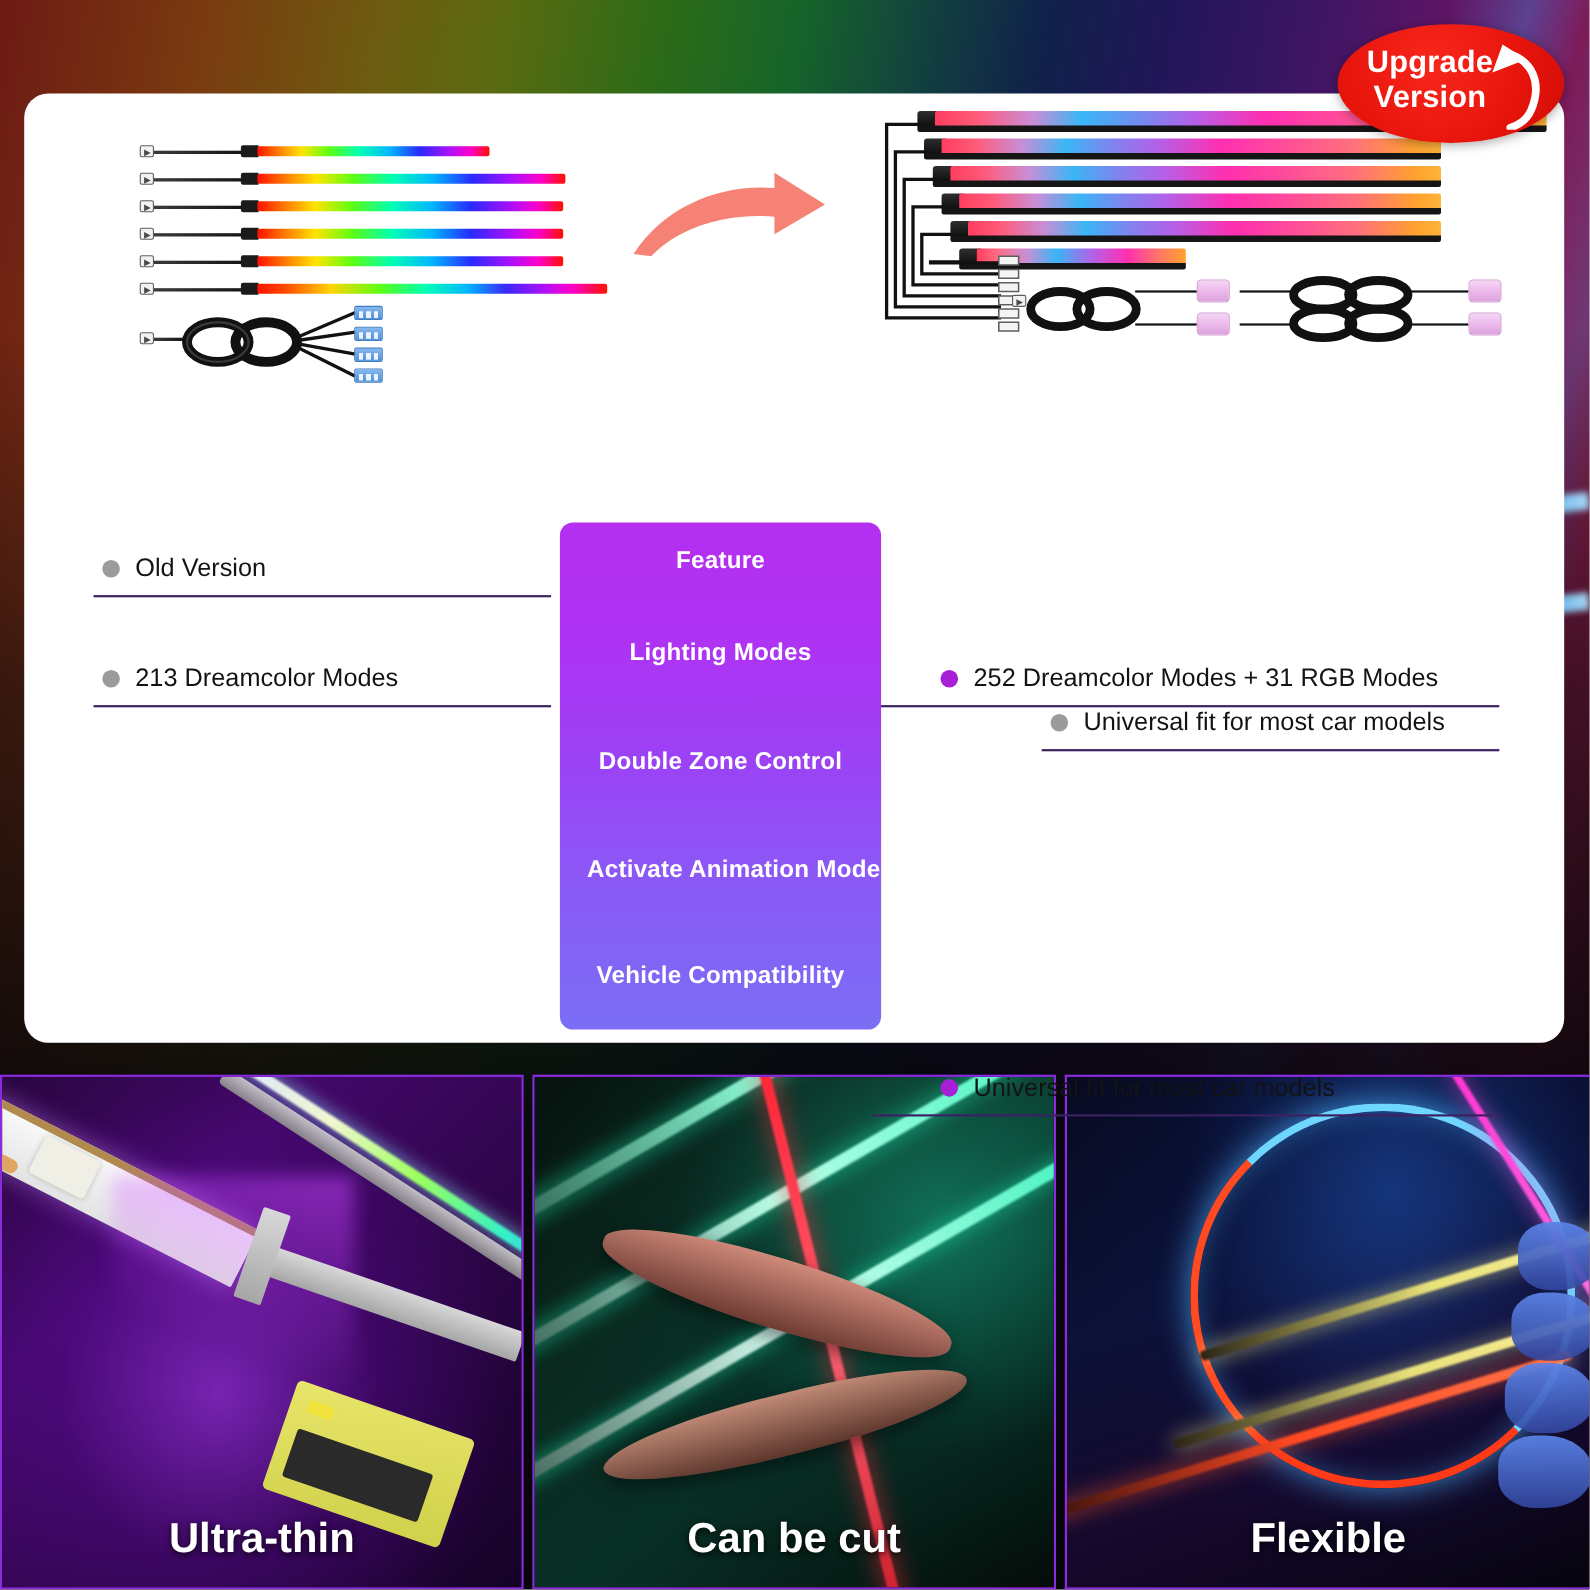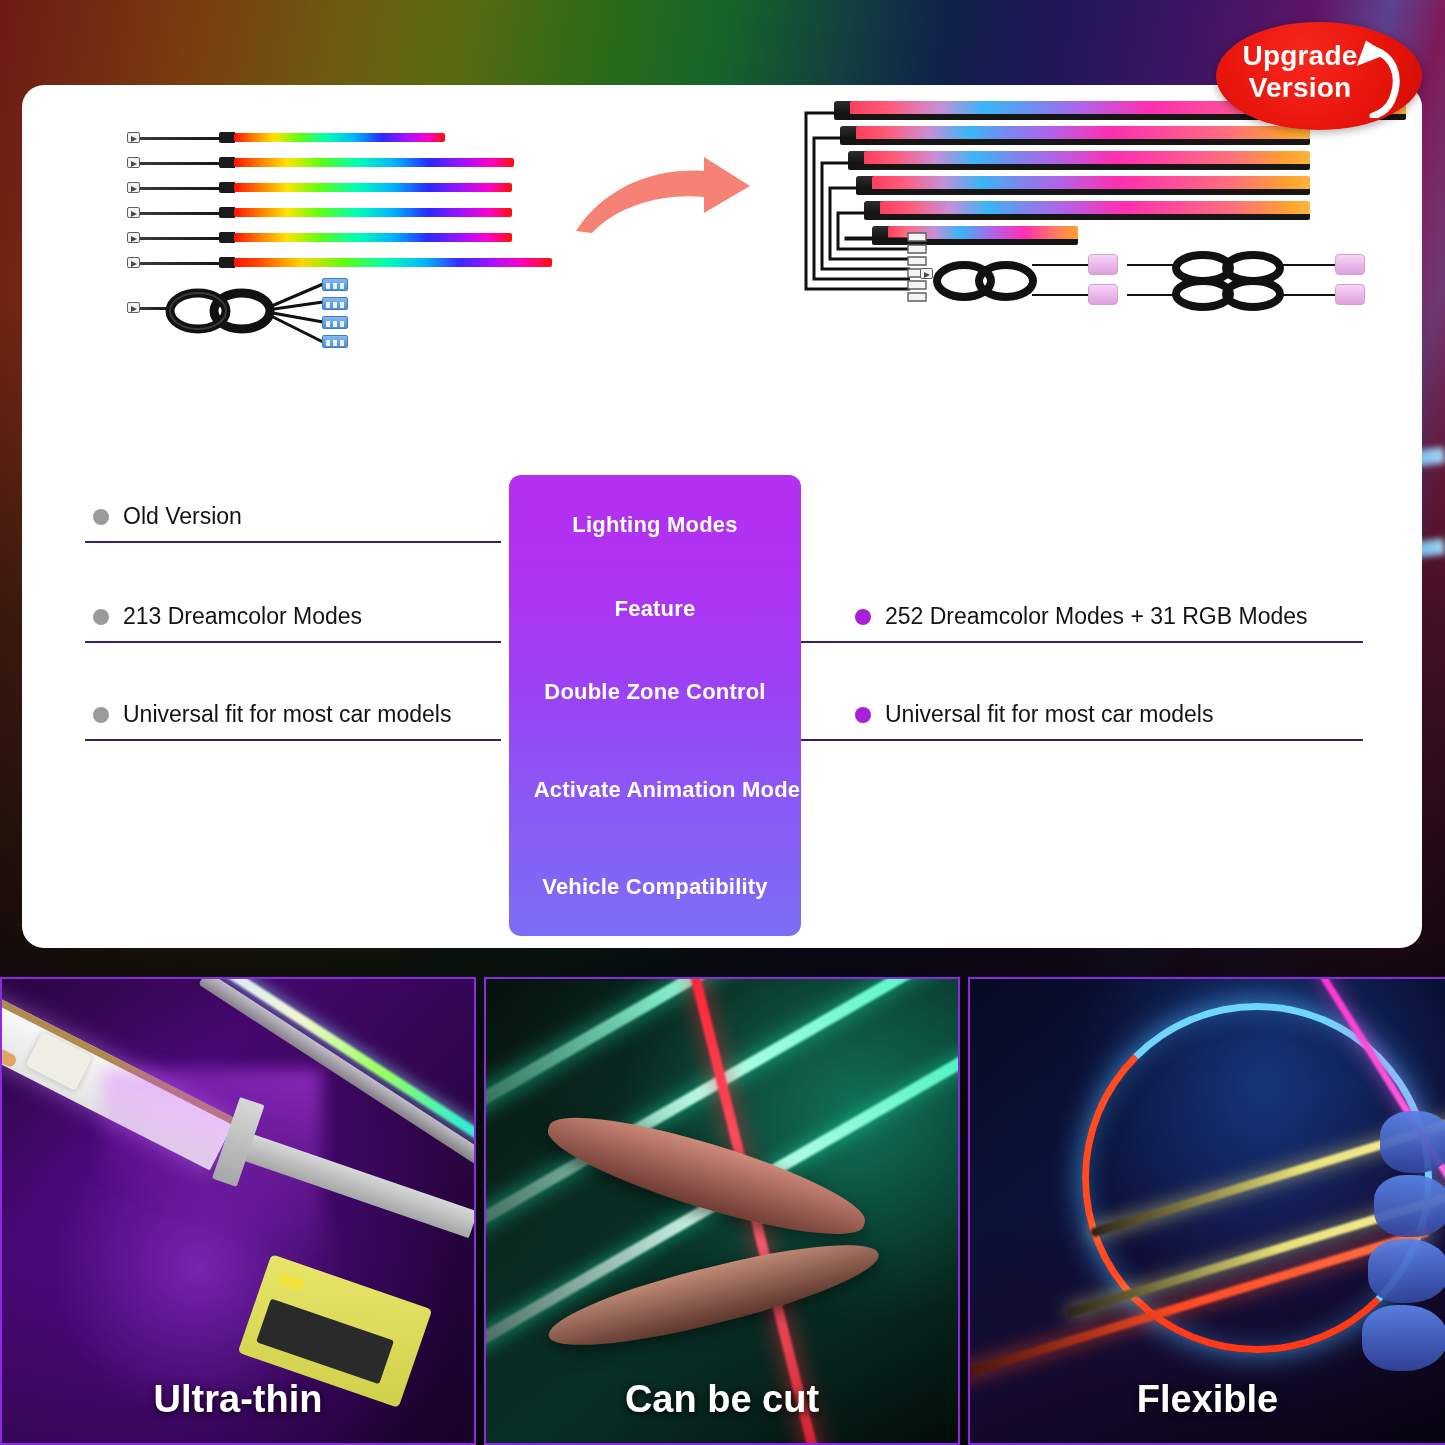--- a/index.html
+++ b/index.html
@@ -357,22 +357,22 @@
           <div class="conn-lead" style="left:154px; top:46px; width:54px;"></div>
           <div class="conn-box" style="left:208px; top:6px;"></div>
           <div class="conn-box" style="left:208px; top:36px;"></div>
         </div>
       </div>
     </div>
 
     <div id="table">
 
       <div id="center-col">
+        <div class="c-cell" style="height:68px;">Feature</div>
         <div class="c-cell" style="height:100px;">Lighting Modes</div>
-        <div class="c-cell" style="height:68px;">Feature</div>
         <div class="c-cell" style="height:98px;">Double Zone Control</div>
         <div class="c-cell" style="height:97px;padding-left:24px;">Activate Animation Mode</div>
         <div class="c-cell" style="height:98px;">Vehicle Compatibility</div>
       </div>
 
       <div class="t-row" style="height:68px;">
         <div class="t-left">
           <span class="dot dot-old"></span>
           <span class="t-text">Old Version</span>
         </div>
@@ -386,21 +386,21 @@
         </div>
         <div class="t-center"></div>
         <div class="t-right">
           <span class="dot dot-new"></span>
           <span class="t-text">252 Dreamcolor Modes + 31 RGB Modes</span>
         </div>
       </div>
 
 
 
-      <div class="t-row" style="height:98px;">
+      <div class="t-row" style="height:98px;flex-direction:column;">
         <div class="t-left">
           <span class="dot dot-old"></span>
           <span class="t-text">Universal fit for most car models</span>
         </div>
         <div class="t-center"></div>
         <div class="t-right">
           <span class="dot dot-new"></span>
           <span class="t-text">Universal fit for most car models</span>
         </div>
       </div>

